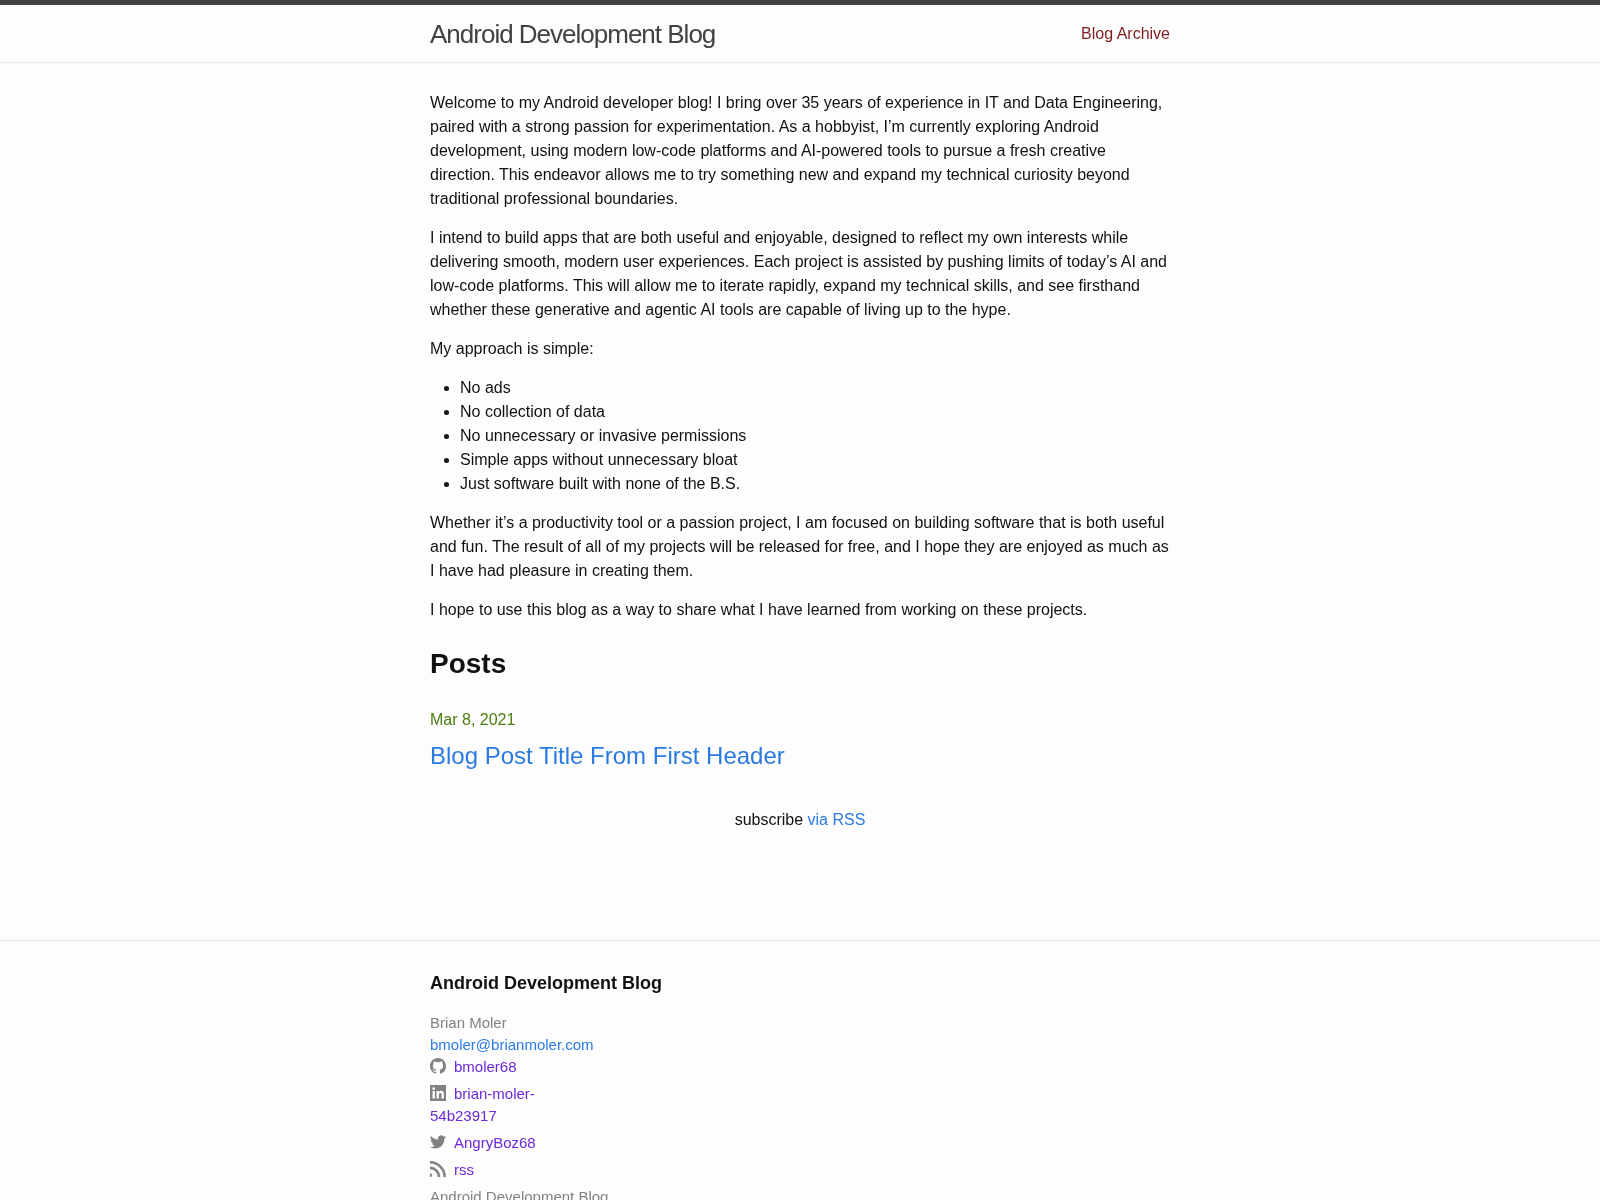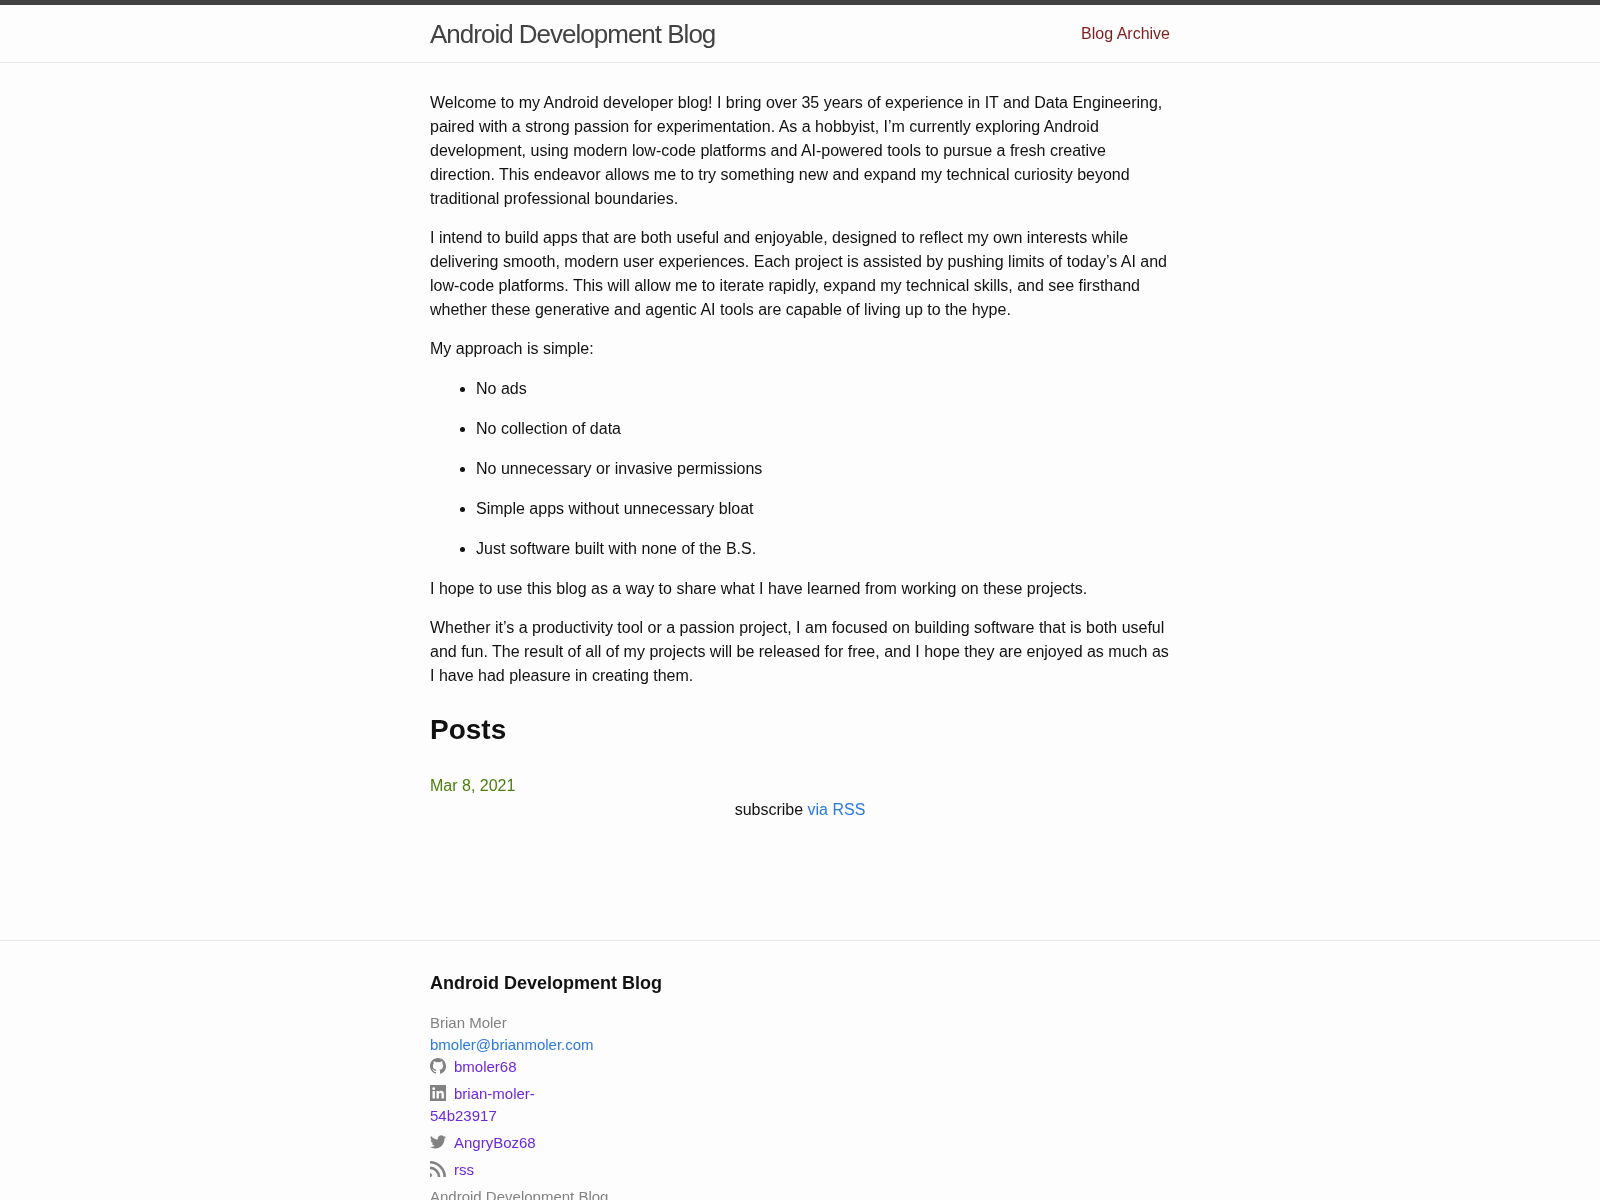--- a/index.html
+++ b/index.html
@@ -16,21 +16,21 @@
     border-top: 5px solid #424242;
     border-bottom: 1px solid #e8e8e8;
     height: 63px;
   }
   .site-header .wrapper { display: flex; justify-content: space-between; align-items: center; height: 57px; }
   .site-title { font-size: 26px; font-weight: 300; letter-spacing: -1px; color: #424242; line-height: 56px; }
   .nav-link { font-size: 16px; color: #7f1d1d; }
   .page-content { padding-top: 28px; height: 877px; }
   .page-content p { margin: 0 0 15px 0; }
   .page-content ul { margin: 0 0 15px 30px; padding: 0; }
-  .page-content li { margin: 16px; }
+  .page-content li { margin: 0; }
   .post-list-heading { font-size: 28px; font-weight: 700; margin: 24px 0 26px 0; line-height: 36px; }
   .post-meta { font-size: 16px; color: #4d7c0f; line-height: 20px; }
   .post-title { font-size: 24px; line-height: 32px; margin: 8px 0 36px 0; display: block; }
   .rss-subscribe { margin: 0; text-align: center; }
   .site-footer { border-top: 1px solid #e8e8e8; padding: 28px 0; }
   .footer-heading { font-size: 18px; margin: 0 0 15px 0; line-height: 28px; }
   .footer-cols { display: flex; flex-direction: column; }
   .footer-col { font-size: 15px; line-height: 22px; color: #828282; }
   .footer-col-1 { width: 265px; }
   .footer-col-2 { width: 150px; }
@@ -57,26 +57,27 @@
     <p>Welcome to my Android developer blog! I bring over 35 years of experience in IT and Data Engineering, paired with a strong passion for experimentation. As a hobbyist, I’m currently exploring Android development, using modern low-code platforms and AI-powered tools to pursue a fresh creative direction. This endeavor allows me to try something new and expand my technical curiosity beyond traditional professional boundaries.</p>
     <p>I intend to build apps that are both useful and enjoyable, designed to reflect my own interests while delivering smooth, modern user experiences. Each project is assisted by pushing limits of today’s AI and low-code platforms. This will allow me to iterate rapidly, expand my technical skills, and see firsthand whether these generative and agentic AI tools are capable of living up to the hype.</p>
     <p>My approach is simple:</p>
     <ul>
       <li>No ads</li>
       <li>No collection of data</li>
       <li>No unnecessary or invasive permissions</li>
       <li>Simple apps without unnecessary bloat</li>
       <li>Just software built with none of the B.S.</li>
     </ul>
+    <p>Whether it’s a productivity tool or a passion project, I am focused on building software that is both useful and fun. The result of all of my projects will be released for free, and I hope they are enjoyed as much as I have had pleasure in creating them.</p>
     <p>I hope to use this blog as a way to share what I have learned from working on these projects.</p>
-    <p>Whether it’s a productivity tool or a passion project, I am focused on building software that is both useful and fun. The result of all of my projects will be released for free, and I hope they are enjoyed as much as I have had pleasure in creating them.</p>
 
     <h2 class="post-list-heading">Posts</h2>
     <div>
       <span class="post-meta">Mar 8, 2021</span>
+      <a class="post-title">Blog Post Title From First Header</a>
     </div>
     <p class="rss-subscribe">
       <span>subscribe</span>
       <a>via RSS</a>
     </p>
   </div>
 </main>
 
 <footer class="site-footer">
   <div class="wrapper">

